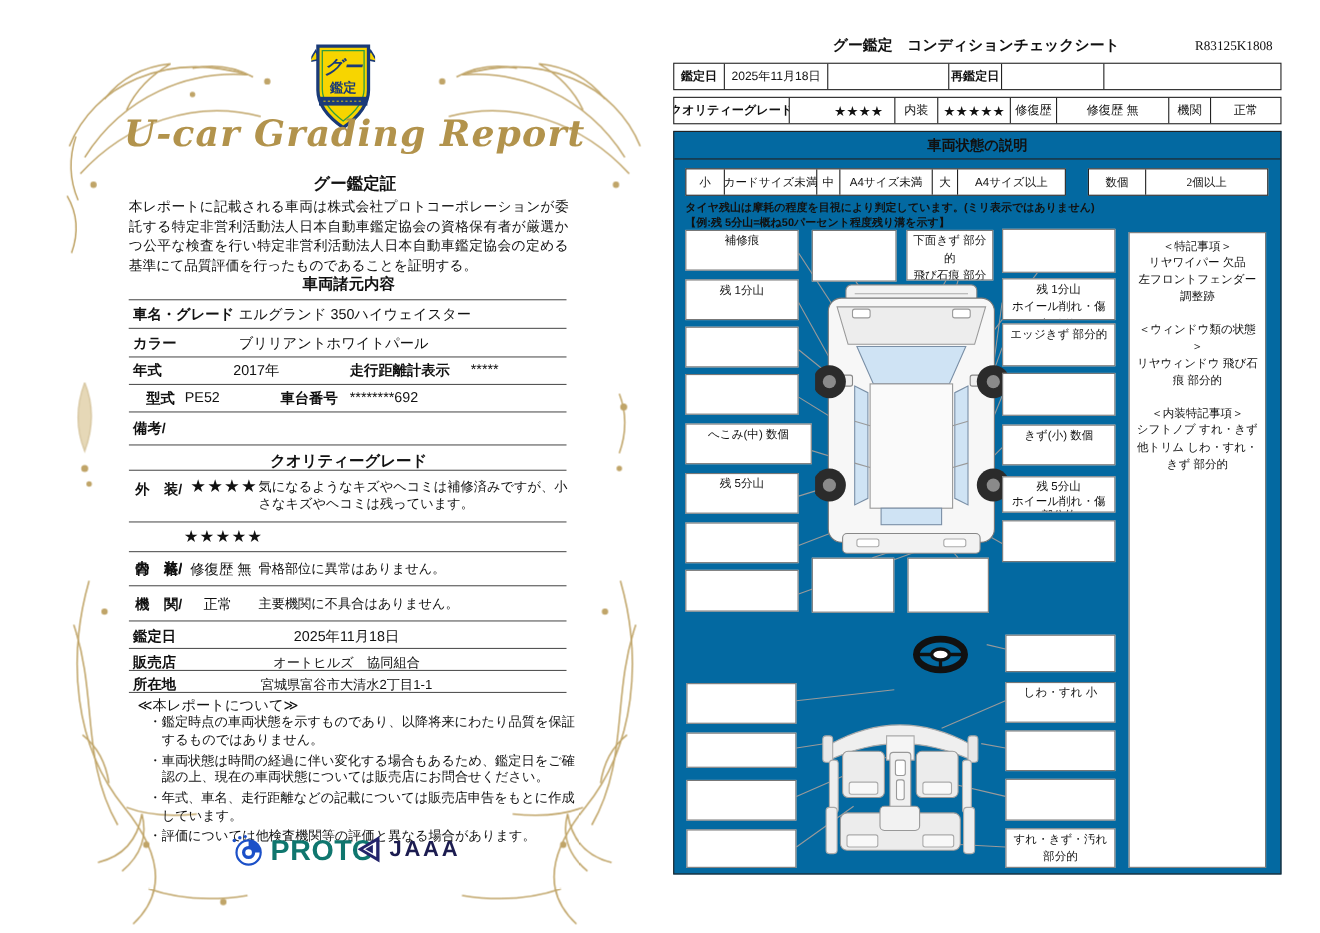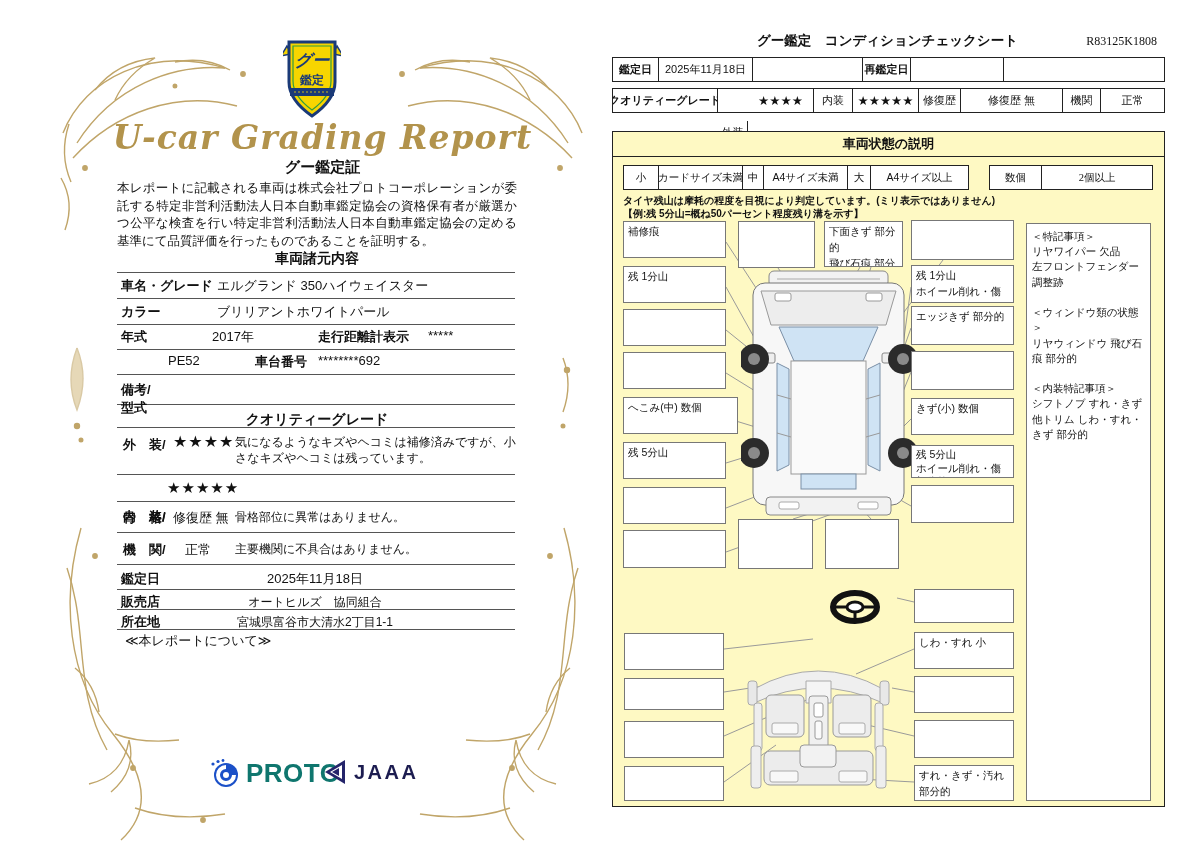--- a/index.html
+++ b/index.html
@@ -1,21 +1,21 @@
 <!DOCTYPE html>
 <html><head>
 <meta charset="utf-8">
 <style>
   html,body{margin:0;padding:0;}
   .canvas{position:relative;width:1200px;height:848px;background:#ffffff;overflow:hidden;
           font-family:"Liberation Sans","DejaVu Sans",sans-serif;color:#111;}
   .abs{position:absolute;}
   
   .page-l{position:absolute;left:55px;top:28px;width:535px;height:815px;}
-  .cert-title{position:absolute;left:0;top:90px;width:535px;text-align:center;
+  .cert-title{position:absolute;left:0;top:74px;width:535px;text-align:center;
               font-family:"DejaVu Serif","Liberation Serif",serif;font-style:italic;font-weight:bold;
               font-size:33px;color:#b2934c;letter-spacing:1px;}
   .cert-sub{position:absolute;left:0;top:130px;width:535px;text-align:center;font-weight:bold;font-size:15px;}
   .intro{position:absolute;left:62px;top:152px;width:400px;font-size:12.5px;line-height:1.4;text-align:justify;}
   .secttl{position:absolute;width:400px;left:62px;text-align:center;font-weight:bold;font-size:14px;}
   .hline{position:absolute;left:62px;width:398px;border-top:1.5px solid #555;height:0;}
   .lbl{position:absolute;font-size:13px;font-weight:bold;white-space:nowrap;}
   .val{position:absolute;font-size:13px;white-space:nowrap;}
   .stars{position:absolute;font-size:16px;letter-spacing:1px;white-space:nowrap;}
   .desc{position:absolute;font-size:12px;line-height:1.35;width:285px;}
@@ -23,21 +23,21 @@
   .logo-text-proto{font-size:26px;font-weight:700;color:#0f766e;letter-spacing:.5px;}
   .logo-text-jaaa{font-size:20px;font-weight:900;color:#1c1c50;letter-spacing:2.5px;}
   
   .page-r{position:absolute;left:600px;top:28px;width:575px;height:800px;}
   .sheet-title{position:absolute;left:12px;top:4px;width:551px;text-align:center;font-weight:bold;font-size:13.5px;}
   .refno{position:absolute;right:18px;top:6px;font-size:12px;font-family:Liberation Serif, serif;}
   .trow{position:absolute;left:12px;width:551px;height:23px;border:1.5px solid #222;display:flex;box-sizing:content-box;background:#fff;}
   .cell{display:flex;align-items:center;justify-content:center;font-size:11px;border-right:1px solid #222;
         box-sizing:border-box;height:100%;white-space:nowrap;overflow:hidden;}
   .cell:last-child{border-right:none;}
-  .main-box{position:absolute;left:12px;top:103px;width:551px;height:674px;border:1.5px solid #222;box-sizing:content-box;background:#fef9c3;}
+  .main-box{position:absolute;left:12px;top:91px;width:551px;height:674px;border:1.5px solid #222;box-sizing:content-box;background:#0369a1;text-align:center;}
   .mb-header{position:absolute;left:0;top:0;width:100%;height:24px;border-bottom:1.5px solid #222;
              display:flex;align-items:center;justify-content:center;font-weight:bold;font-size:13px;}
   .legend{position:absolute;height:23px;border:1.2px solid #222;display:flex;background:#fff;}
   .lcell{display:flex;align-items:center;justify-content:center;font-size:10.5px;border-right:1px solid #222;box-sizing:border-box;white-space:nowrap;}
   .lcell:last-child{border-right:none;}
   .tnote{position:absolute;font-size:10px;font-weight:bold;white-space:nowrap;}
   .cbox{position:absolute;border:1px solid #777;background:#fff;font-size:10.5px;line-height:1.5;
         padding:2px 4px;box-sizing:border-box;white-space:pre-line;overflow:hidden;}
   .notes-panel{position:absolute;left:413px;top:91px;width:125px;height:578px;border:1px solid #777;
                box-sizing:border-box;background:#fff;padding:5px 5px;font-size:10.5px;line-height:1.45;white-space:pre-line;}
@@ -132,21 +132,21 @@
     <div class="hline" style="top:376px;"></div>
 
     <div class="lbl" style="left:66px;top:249px;">車名・グレード</div>
     <div class="val" style="left:162px;top:249px;">エルグランド 350ハイウェイスター</div>
     <div class="lbl" style="left:66px;top:275px;">カラー</div>
     <div class="val" style="left:162px;top:275px;">ブリリアントホワイトパール</div>
     <div class="lbl" style="left:66px;top:300px;">年式</div>
     <div class="val" style="left:157px;top:300px;">2017年</div>
     <div class="lbl" style="left:263px;top:300px;">走行距離計表示</div>
     <div class="val" style="left:373px;top:300px;">*****</div>
-    <div class="lbl" style="left:66px;top:325px;margin-top:46px;">型式</div>
+    <div class="lbl" style="left:78px;top:325px;">型式</div>
     <div class="val" style="left:113px;top:325px;">PE52</div>
     <div class="lbl" style="left:200px;top:325px;">車台番号</div>
     <div class="val" style="left:263px;top:325px;">********692</div>
     <div class="lbl" style="left:66px;top:353px;">備考/</div>
 
     <div class="secttl" style="top:383px;">クオリティーグレード</div>
 
     <div class="hline" style="top:399px;"></div>
     <div class="hline" style="top:446px;"></div>
     <div class="hline" style="top:473px;"></div>
@@ -169,20 +169,26 @@
     <div class="desc" style="left:180px;top:513px;">主要機関に不具合はありません。</div>
 
     <div class="lbl" style="left:66px;top:542px;">鑑定日</div>
     <div class="val" style="left:150px;top:542px;width:220px;text-align:center;">2025年11月18日</div>
     <div class="lbl" style="left:66px;top:565px;">販売店</div>
     <div class="val" style="left:150px;top:566px;width:220px;text-align:center;font-size:12px;">オートヒルズ　協同組合</div>
     <div class="lbl" style="left:66px;top:585px;">所在地</div>
     <div class="val" style="left:150px;top:586px;width:220px;text-align:center;font-size:12px;">宮城県富谷市大清水2丁目1-1</div>
 
     <div class="lbl" style="left:70px;top:604px;font-weight:normal;">≪本レポートについて≫</div>
+    <div class="abs about-list" style="left:80px;top:621px;width:392px;">
+      <p>・鑑定時点の車両状態を示すものであり、以降将来にわたり品質を保証するものではありません。</p>
+      <p>・車両状態は時間の経過に伴い変化する場合もあるため、鑑定日をご確認の上、現在の車両状態については販売店にお問合せください。</p>
+      <p>・年式、車名、走行距離などの記載については販売店申告をもとに作成しています。</p>
+      <p>・評価については他検査機関等の評価と異なる場合があります。</p>
+    </div>
 
     <div class="abs" style="left:155px;top:730px;display:flex;align-items:center;gap:6px;">
       <svg width="30" height="30" viewBox="0 0 30 30">
         <circle cx="3" cy="5" r="1.6" fill="#1b50c8"></circle>
           <circle cx="8" cy="2.5" r="1.6" fill="#1b50c8"></circle>
           <circle cx="13" cy="1.5" r="1.4" fill="#1b50c8"></circle>
         <circle cx="16" cy="16" r="12" fill="#1b50c8"></circle>
         <path d="M16,8 a8,8 0 1,0 8,8" fill="none" stroke="#ffffff" stroke-width="4"></path>
         <circle cx="16" cy="16" r="3" fill="#ffffff"></circle>
       </svg>

